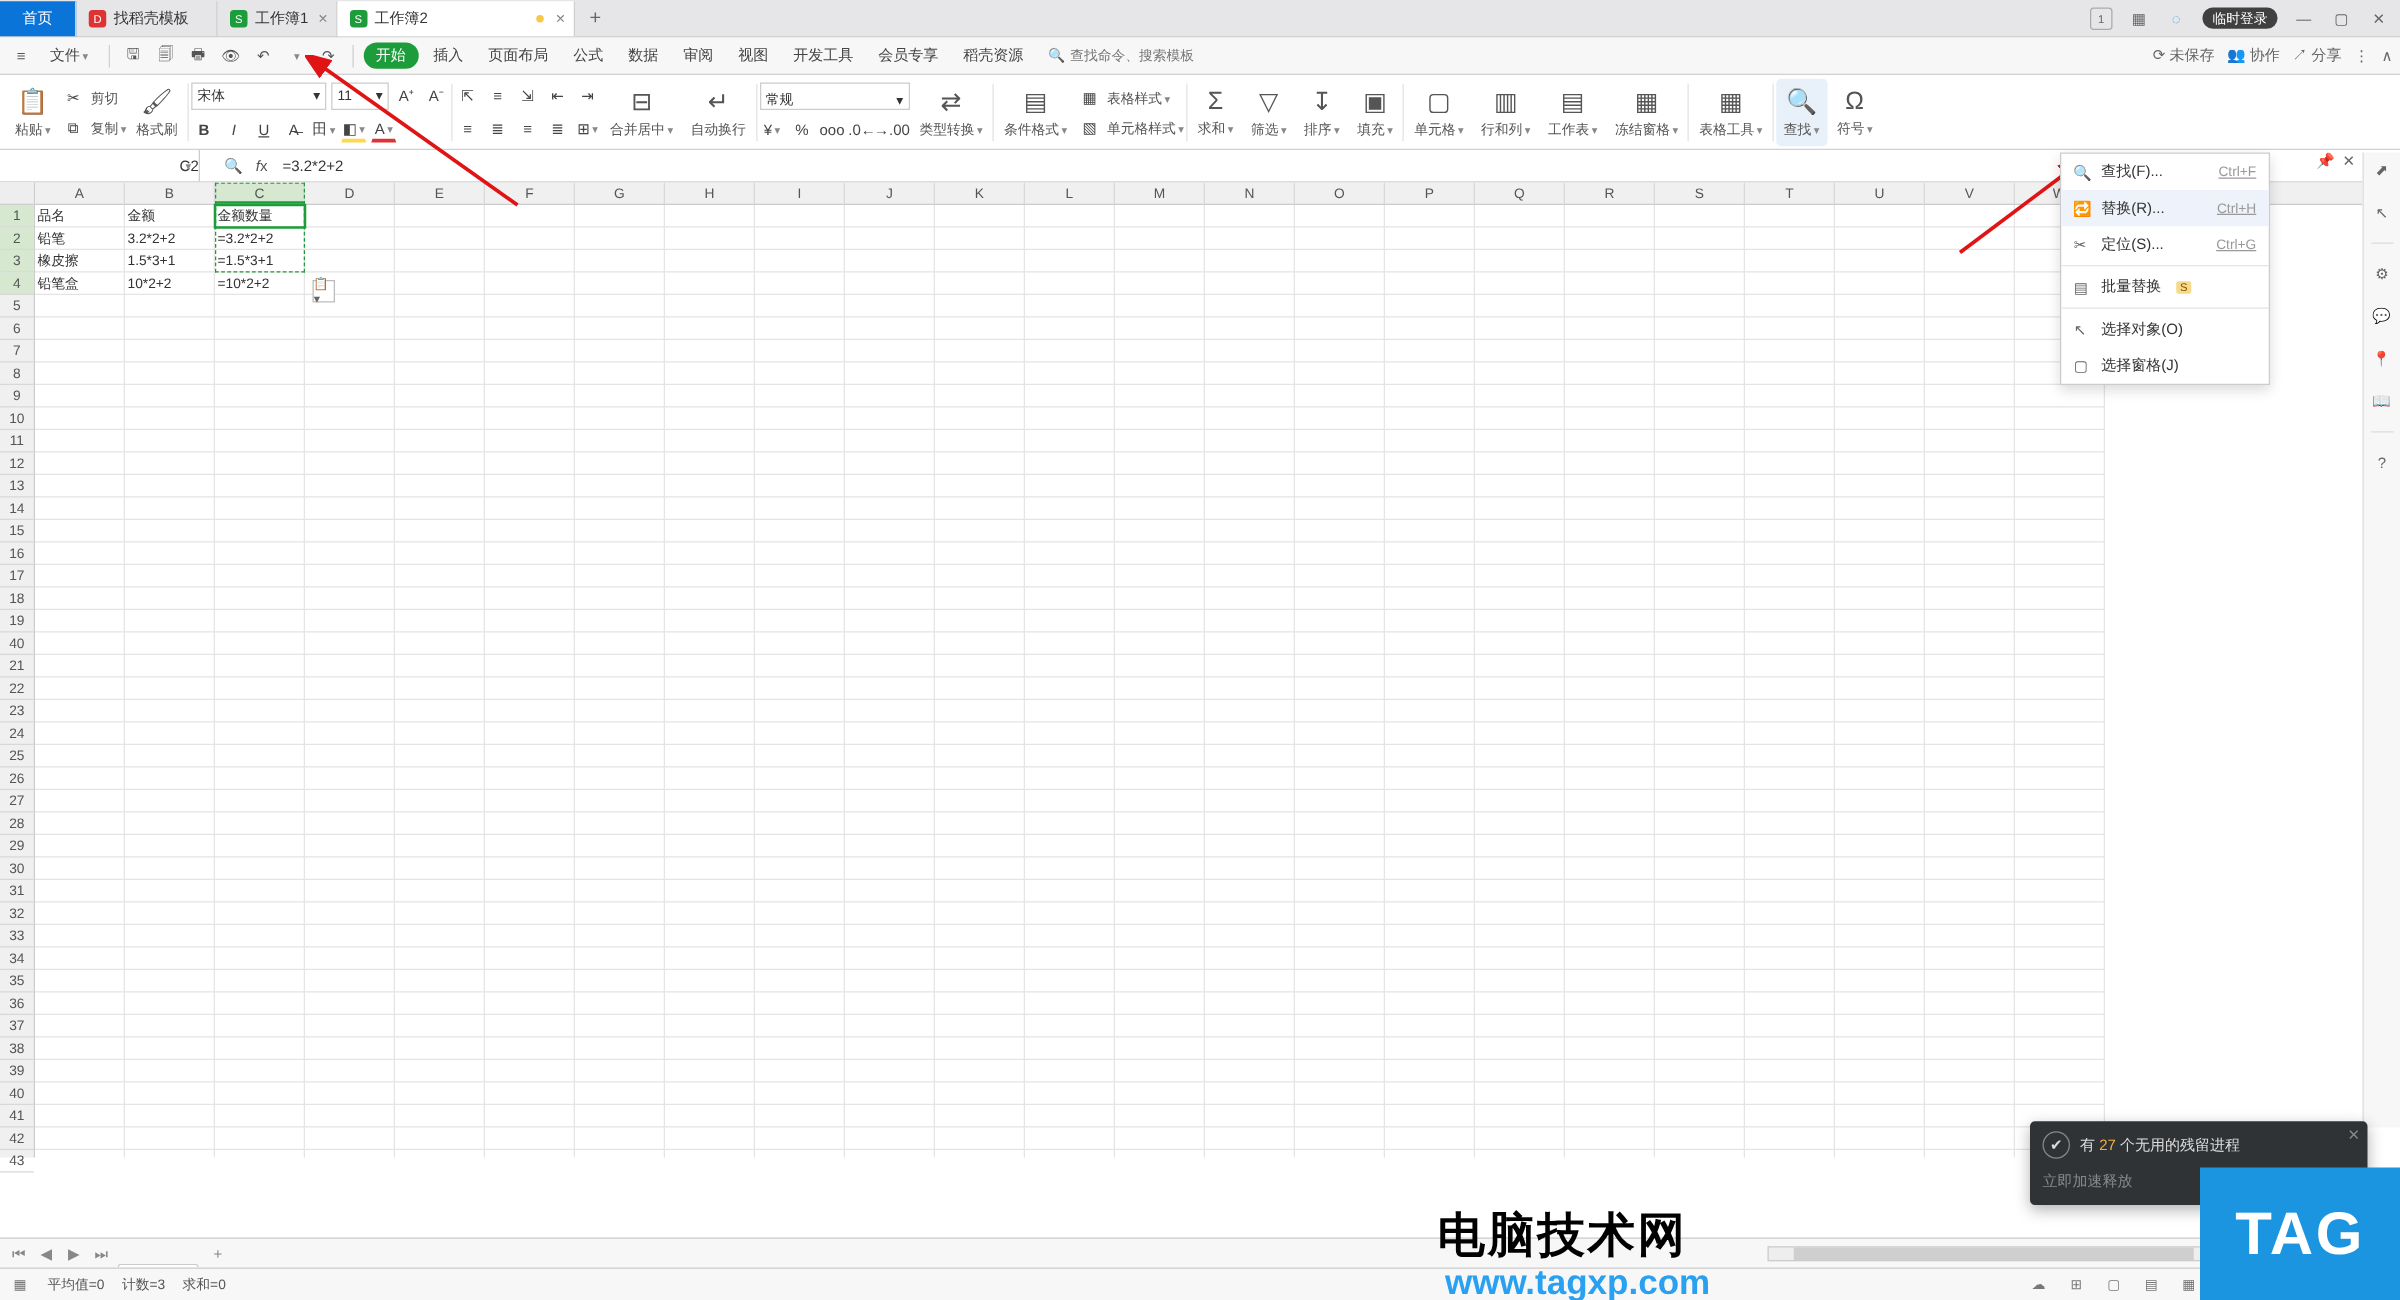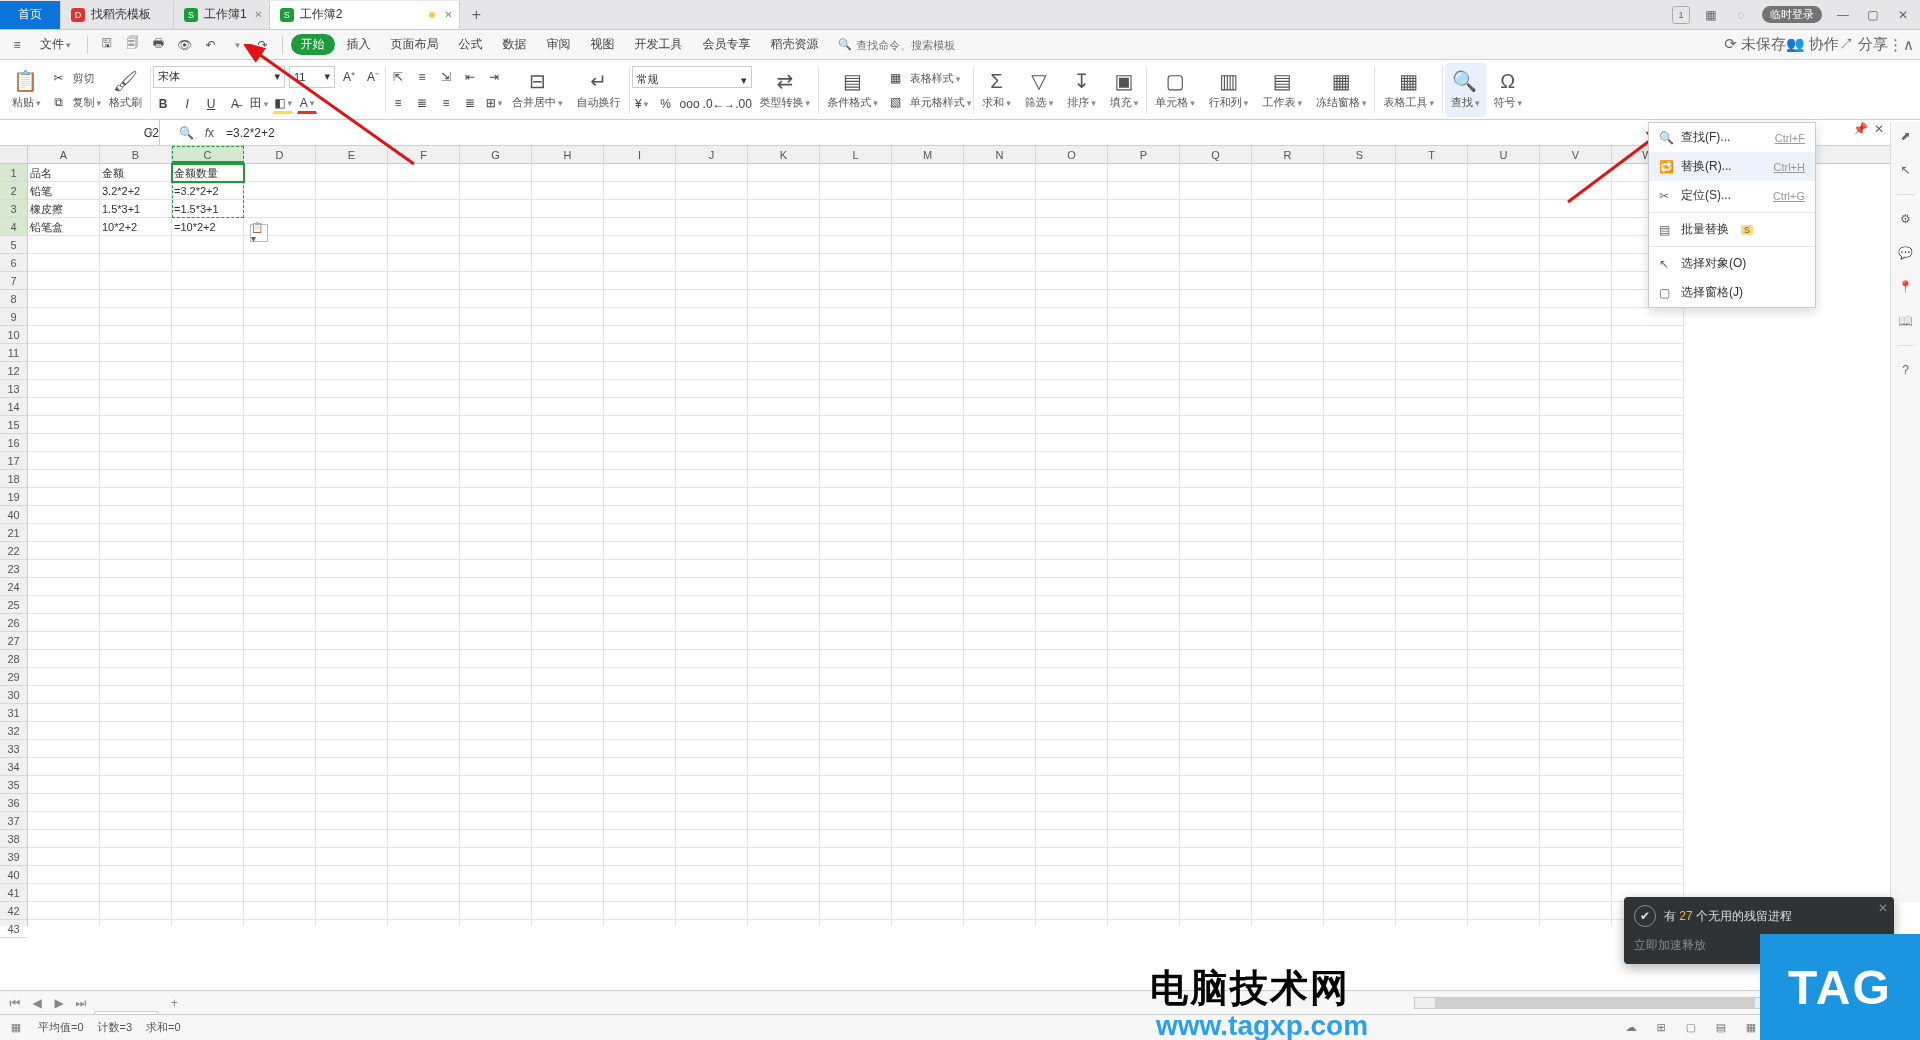--- a/index.html
+++ b/index.html
@@ -12,40 +12,40 @@
 .tab.home { background: #0a74d8; color: #fff; padding: 1px 18px; }
 .tab .icon { width: 14px; height: 14px; display: inline-block; }
 .tab .dk-ico { background: #d33; border-radius: 3px; color:#fff; font-size:9px; line-height:14px; text-align:center; }
 .tab .ss-ico { background: #1c9c3a; border-radius: 3px; color:#fff; font-size:9px; line-height:14px; text-align:center; }
 .tab .close { position: absolute; right: 6px; font-size: 10px; color: #888; }
 .tab .dot { width: 6px; height: 6px; border-radius: 50%; background: #f7c948; position: absolute; right: 24px; }
 .tab-bar .add-tab { padding: 0 12px; font-size: 16px; color: #666; }
 
 .win-ctrl { margin-left: auto; display: flex; align-items: center; gap: 12px; padding-right: 8px; }
 .win-ctrl .item { width: 18px; height: 18px; display: flex; align-items: center; justify-content: center; color: #666; font-size: 12px; }
-.win-ctrl .badge { background: #737373; color: #fff; border-radius: 9px; padding: 1px 8px; font-size: 11px; text-align: center; }
+.win-ctrl .badge { background: #404040; color: #fff; border-radius: 9px; padding: 1px 8px; font-size: 11px; text-align: center; }
 
 
 .menu-bar { height: 30px; display: flex; align-items: center; border-bottom: 1px solid #d0d0d0; background: #f7f7f8; padding: 0 6px; gap: 4px; }
 .menu-bar .file-group { display: flex; align-items: center; gap: 4px; }
 .menu-bar .ico-btn { width: 22px; height: 22px; display: flex; align-items: center; justify-content: center; color: #555; }
 .menu-bar .sep { width: 1px; height: 18px; background: #d0d0d0; margin: 0 4px; }
 .menu-bar .pill { background: #1c9c3a; color: #fff; border-radius: 11px; padding: 2px 10px; font-size: 12px; }
 .menu-bar .menu-item { padding: 4px 8px; color: #444; font-size: 12px; }
 .menu-bar .search-box { margin-left: 8px; display:flex; align-items:center; gap:4px; color:#aaa; font-size:11px; }
 .menu-bar .search-box input { border:none; outline:none; background:transparent; font-size:11px; width:100px; }
-.menu-bar .right-grp { margin-left:auto; display:flex; align-items:center; color:#666; font-size:15px; }
+.menu-bar .right-grp { margin-left:auto; display:flex; align-items:center; gap:10px; color:#666; font-size:12px; }
 
 
 .ribbon { height: 60px; display: flex; align-items: center; border-bottom: 1px solid #d0d0d0; background: #fff; padding: 0 6px; gap: 2px; }
 .ribbon .grp { display:flex; flex-direction:column; align-items:center; justify-content:center; padding: 0 6px; height:54px; }
 .ribbon .vsep { width:1px; height:46px; background:#e2e2e2; }
 .ribbon .big-ico { font-size: 20px; color:#555; }
 .ribbon .lbl { font-size: 11px; color:#555; margin-top:2px; }
-.ribbon .font-sel { border:1px solid #ccc; height:22px; width:132px; padding:0 4px; font-size:11px; display:flex; align-items:center; justify-content:space-between; }
+.ribbon .font-sel { border:1px solid #ccc; height:22px; width:108px; padding:0 4px; font-size:11px; display:flex; align-items:center; justify-content:space-between; }
 .ribbon .fs-sel { border:1px solid #ccc; height:22px; width:46px; padding:0 4px; font-size:11px; display:flex; align-items:center; justify-content:space-between; }
 .ribbon .sm-btn { width:20px; height:20px; display:flex; align-items:center; justify-content:center; font-size:12px; color:#444; border:1px solid transparent; }
 .ribbon .col { display:flex; flex-direction:column; gap:4px; }
 .ribbon .row { display:flex; flex-direction:row; gap:4px; align-items:center; }
 .ribbon .num-sel { border:1px solid #ccc; height:22px; width:120px; padding:0 4px; font-size:11px; display:flex; align-items:flex-end; justify-content:space-between; }
 .ribbon .find-btn { background:#e8f0fa; border-radius:4px; padding:4px 6px; }
 
 
 .fx-bar { height: 26px; display:flex; align-items:center; border-bottom:1px solid #d0d0d0; }
 .fx-bar .namebox { width: 160px; display:flex; align-items:center; justify-content:flex-end; border-right: 1px solid #ccc; height:100%; position:relative; }

